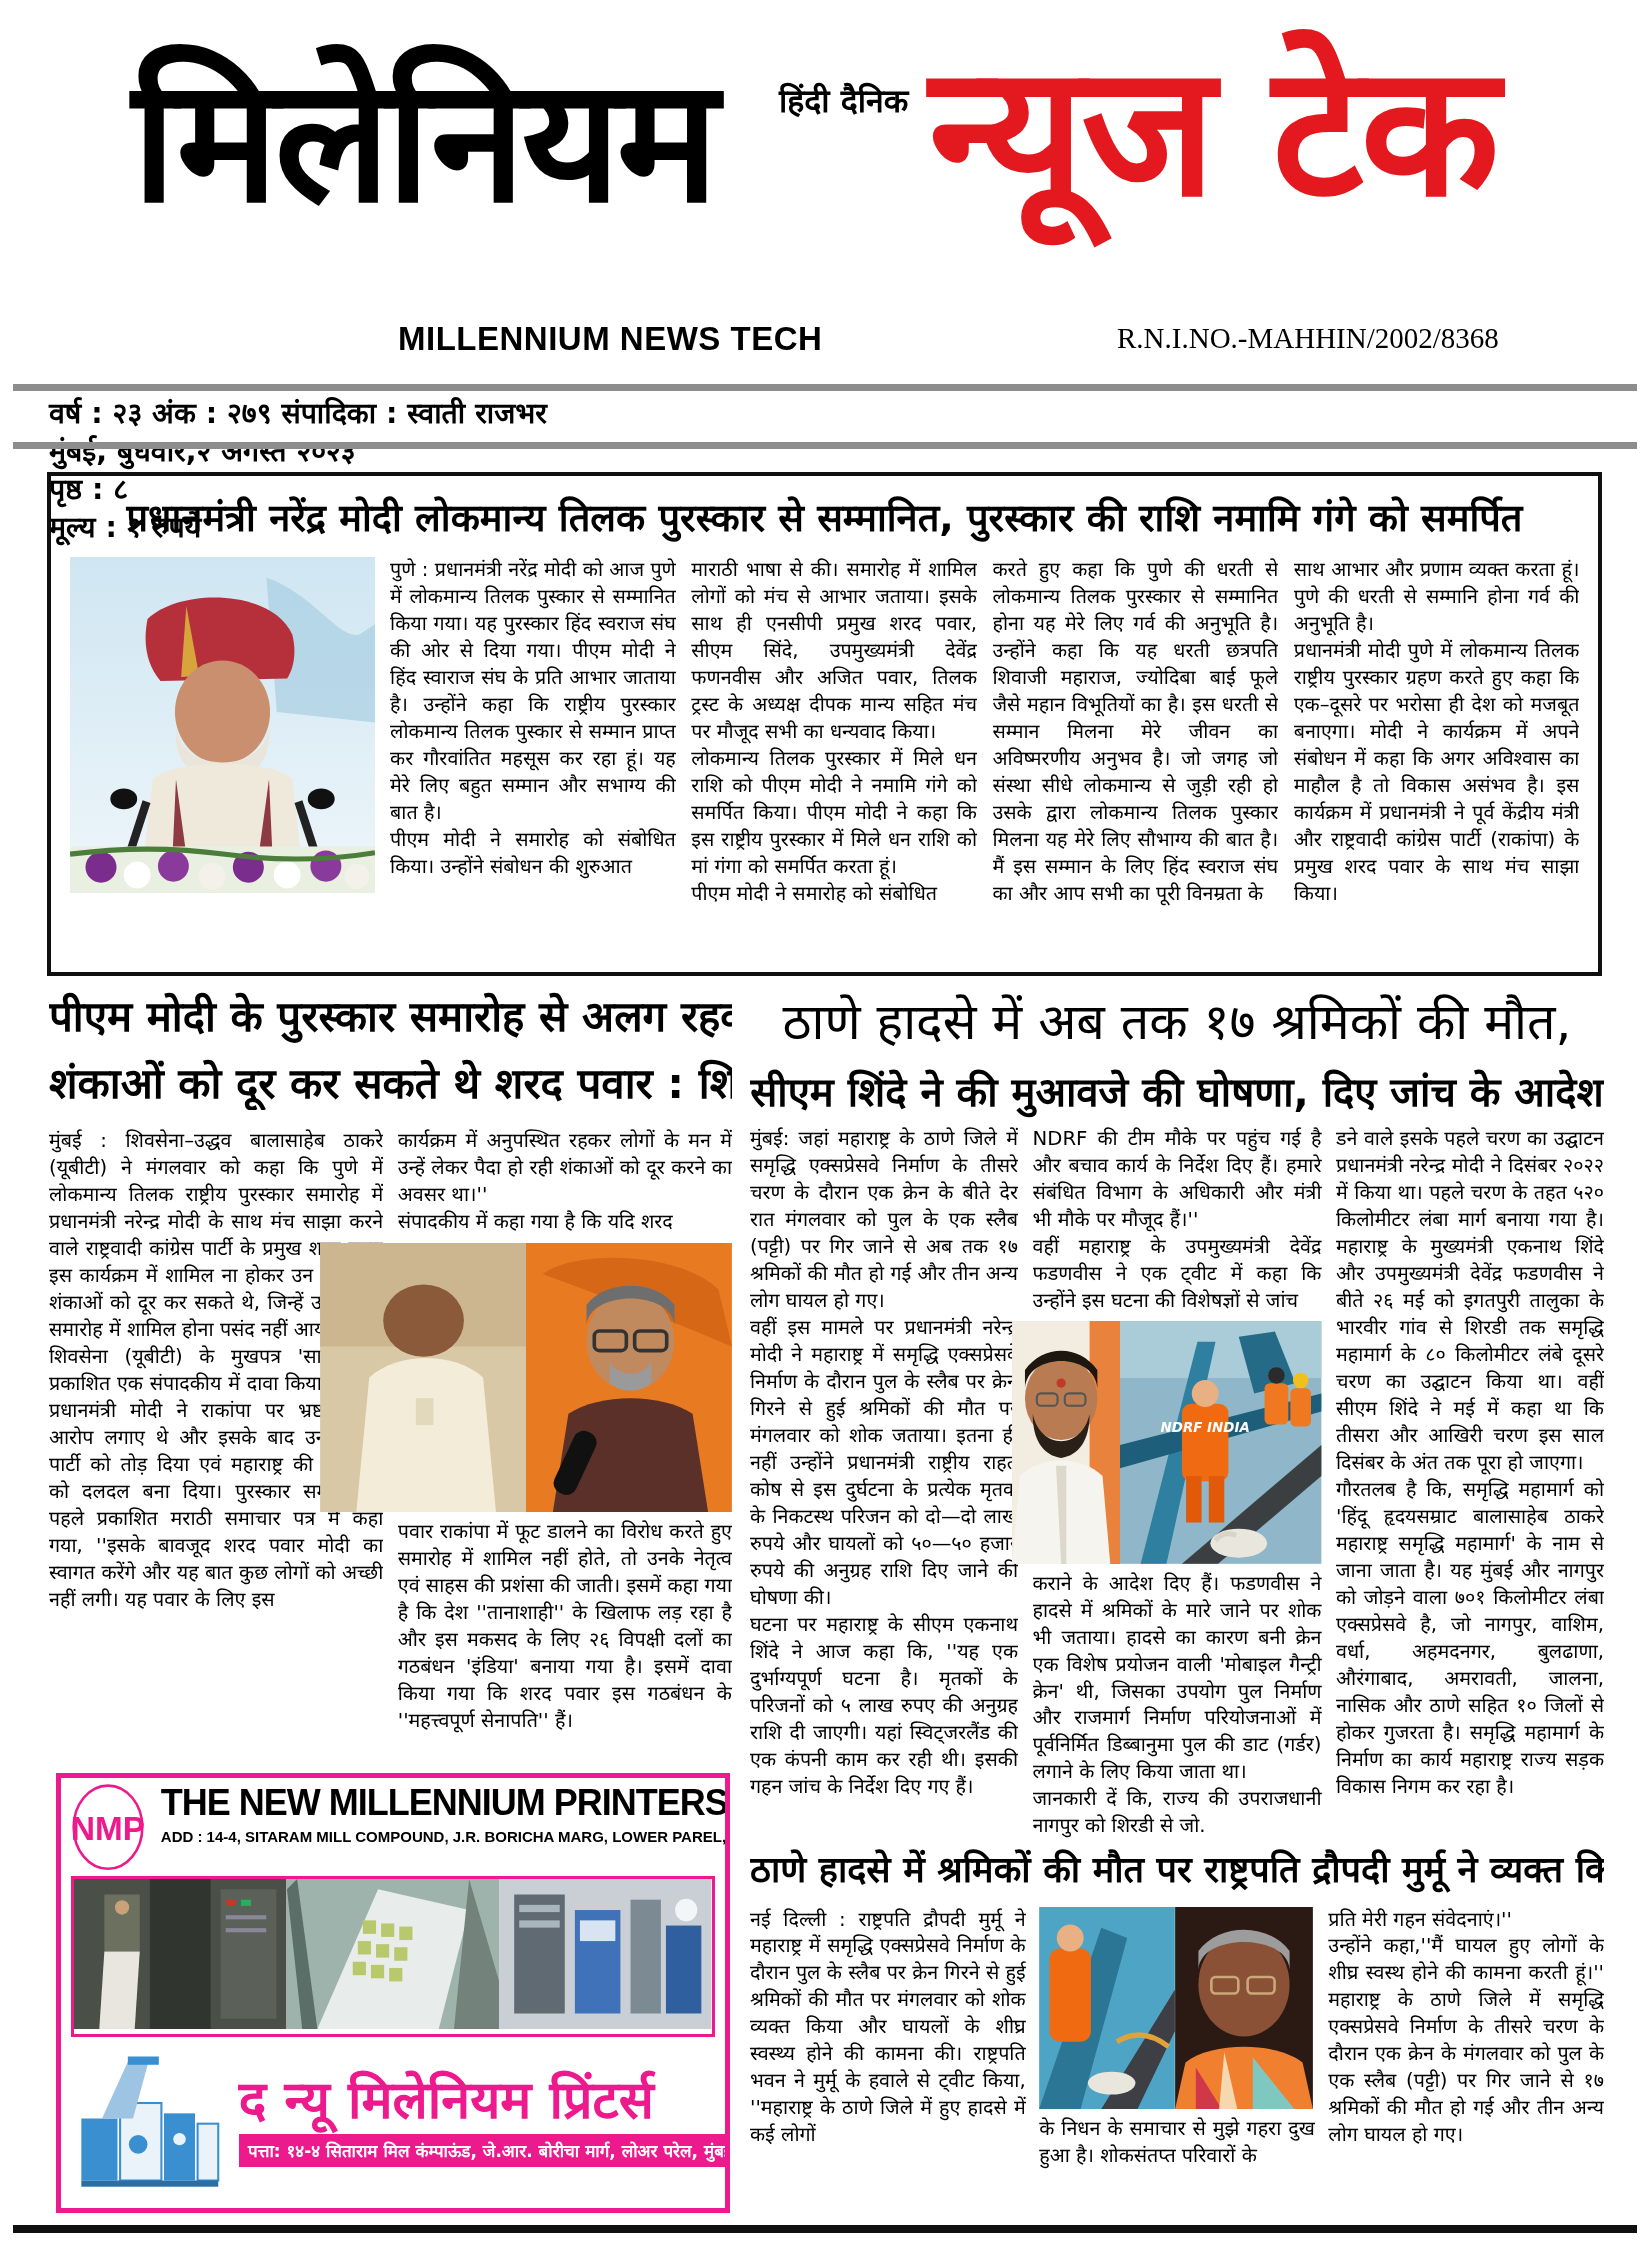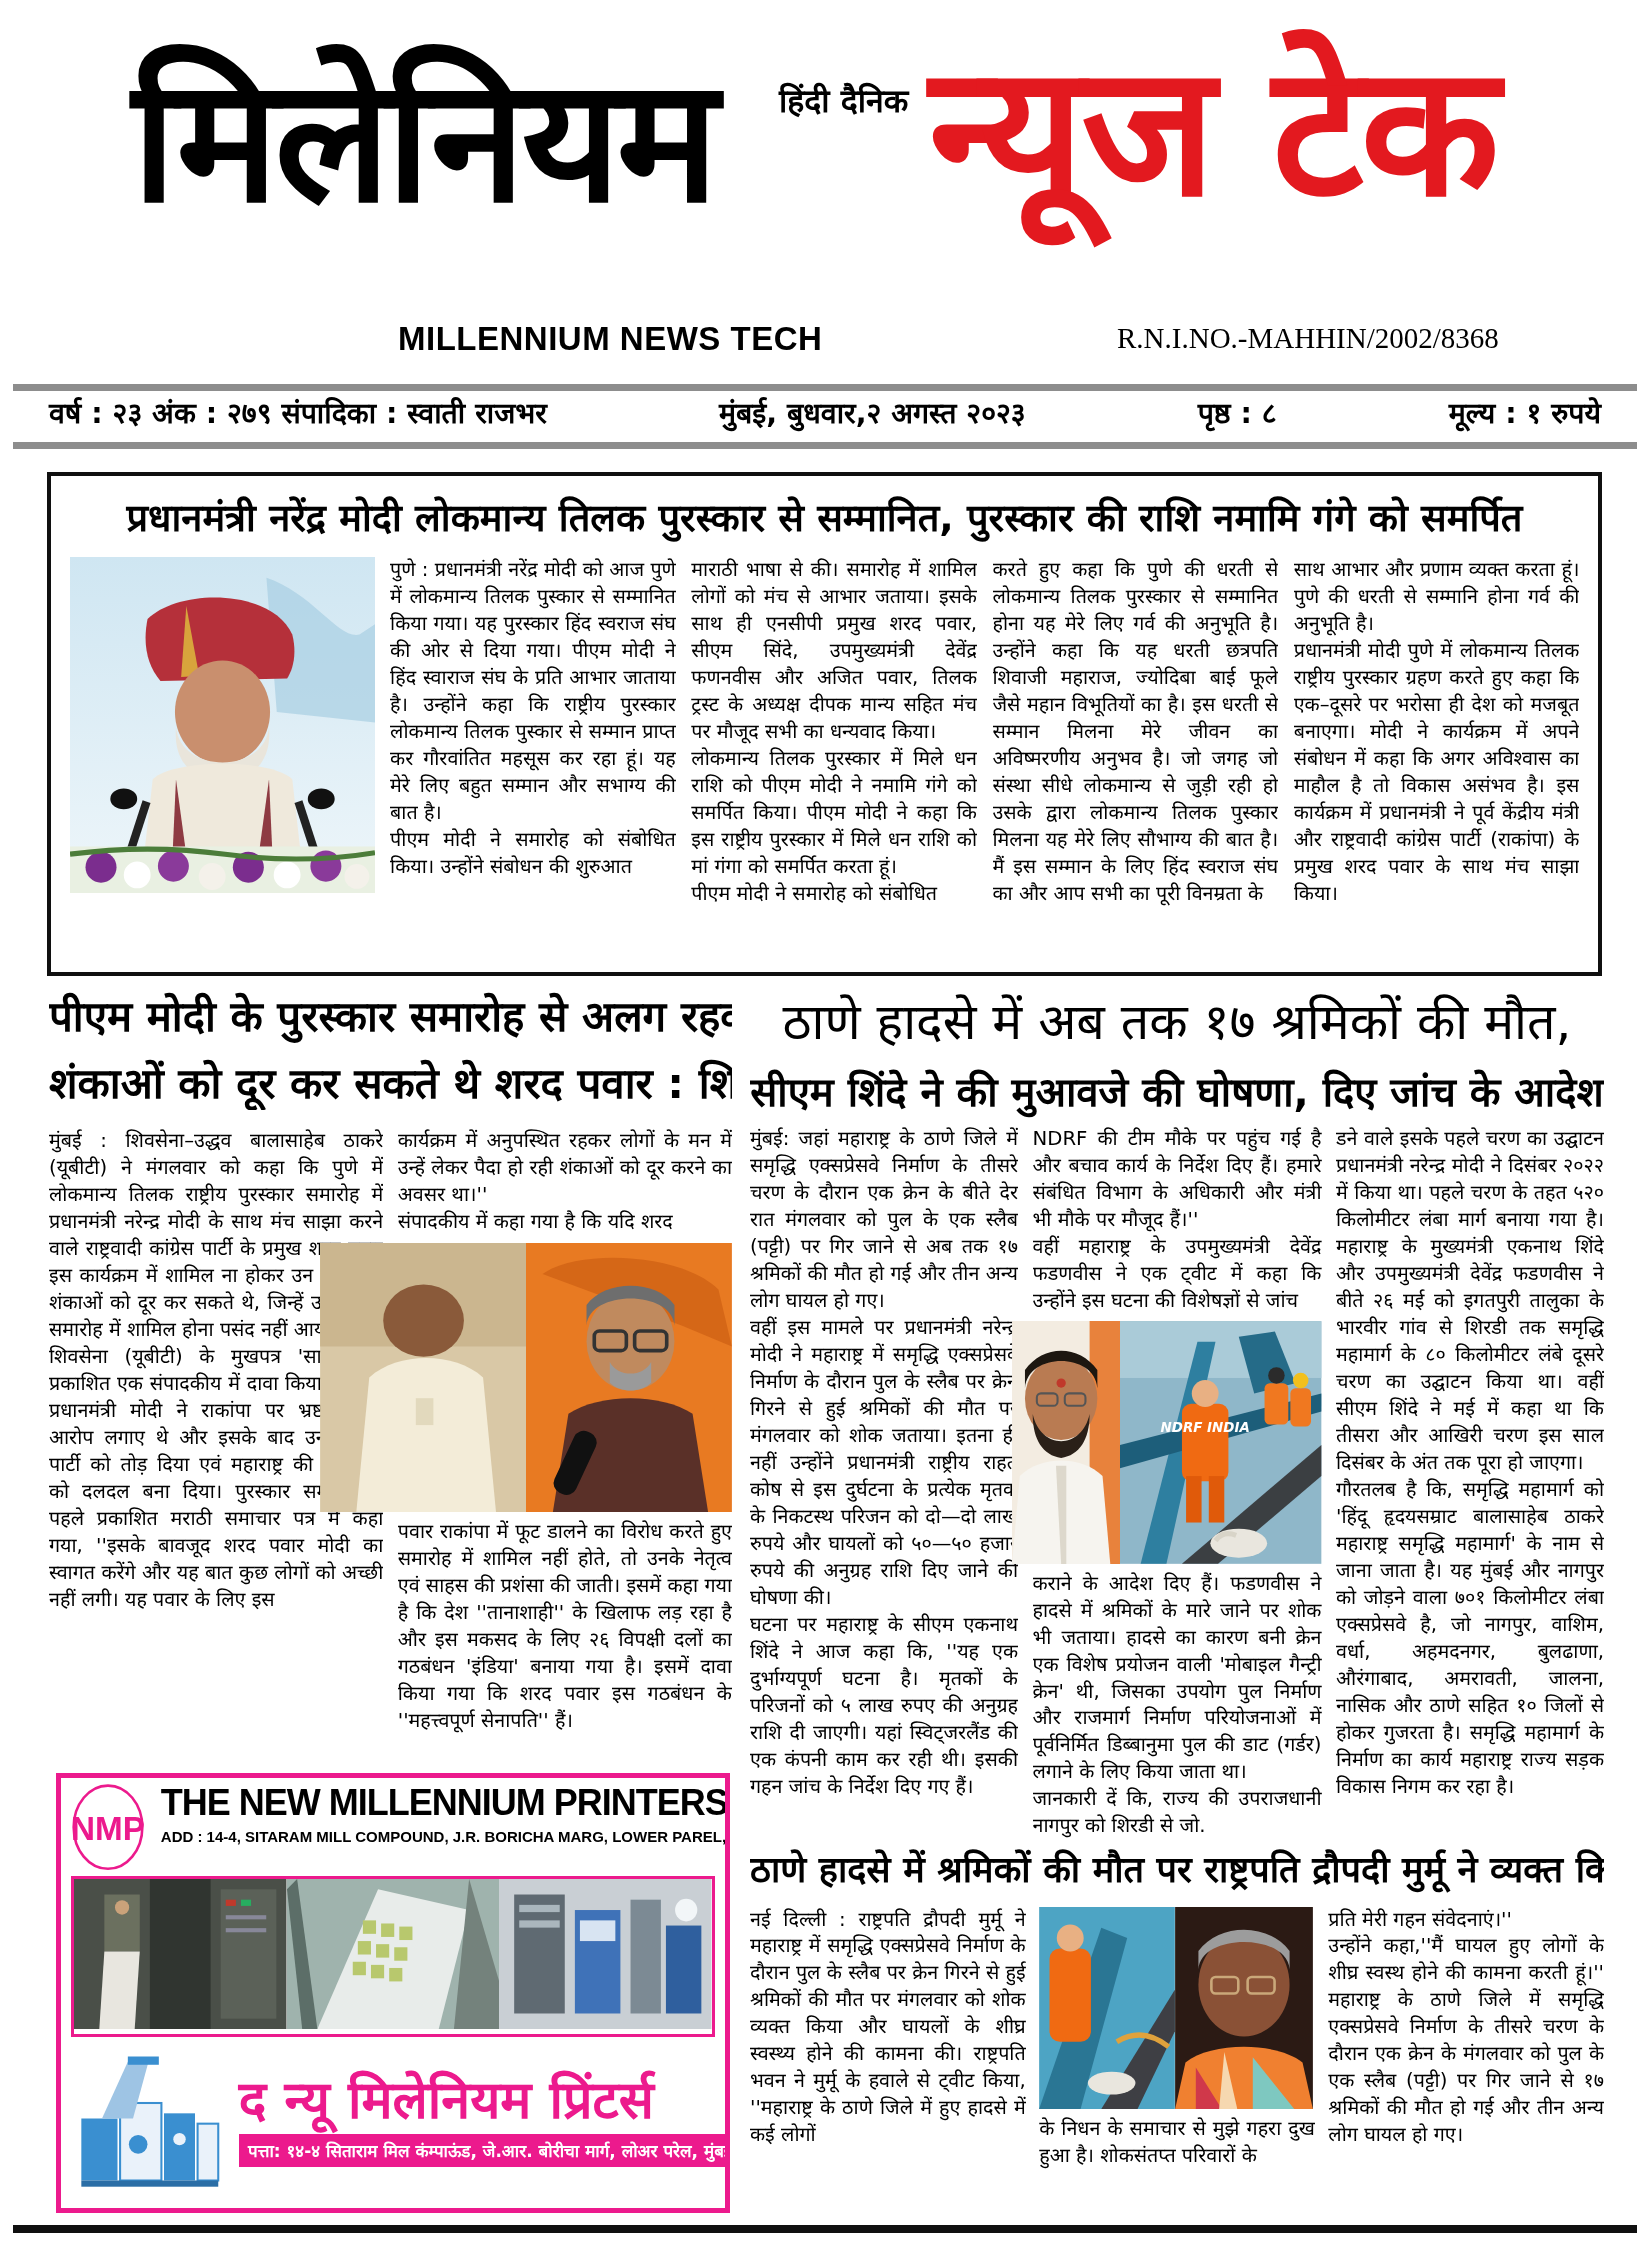--- a/index.html
+++ b/index.html
@@ -7,21 +7,21 @@
         font-family:"DejaVu Sans","Liberation Sans",sans-serif;color:#000;}
   .abs{position:absolute;}
   
   .tagline{left:779px;top:78px;font-size:32px;font-weight:bold;white-space:nowrap;}
   .title-black{left:132px;top:21px;font-size:171px;font-weight:bold;line-height:1.4;white-space:nowrap;letter-spacing:-4.1px;}
   .title-red{left:929px;top:5.2px;font-size:181px;font-weight:bold;line-height:1.4;color:#e3191f;white-space:nowrap;letter-spacing:-3.1px;text-align:center;}
   .subtitle-en{left:398px;top:320px;font-size:33px;font-weight:bold;letter-spacing:0.5px;font-family:"Liberation Sans",sans-serif;white-space:nowrap;}
   .rni{left:1117px;top:322px;font-size:29px;font-weight:normal;font-family:"Liberation Serif","DejaVu Serif",serif;white-space:nowrap;}
   .graybar{left:13px;width:1624px;height:7.2px;background:#8d8d8d;}
   .dateline{left:49px;top:393px;width:1552px;display:flex;justify-content:space-between;
-            font-size:28.5px;font-weight:bold;white-space:nowrap;}
+            font-size:28.5px;font-weight:bold;white-space:nowrap;flex-direction:column;}
   
   .leadbox{left:47px;top:472px;width:1555px;height:504px;border:4.7px solid #101010;box-sizing:border-box;}
   .lead-hl{margin-top:13.5px;text-align:center;font-size:38px;font-weight:bold;white-space:nowrap;overflow:hidden;}
   .lead-body{display:flex;gap:15.5px;padding:15.5px 18.6px 0 18.6px;}
   .col{font-size:19.7px;line-height:1.37;text-align:justify;white-space:pre-line;overflow:hidden;}
   .lead-col{flex:1;height:362px;}
   
   .ss-art{left:49px;top:986px;width:683px;height:779px;overflow:hidden;}
   .ss-hl{text-align:center;font-size:42px;font-weight:bold;white-space:nowrap;overflow:hidden;}
   .ss-hl2{margin-top:10.3px;}

